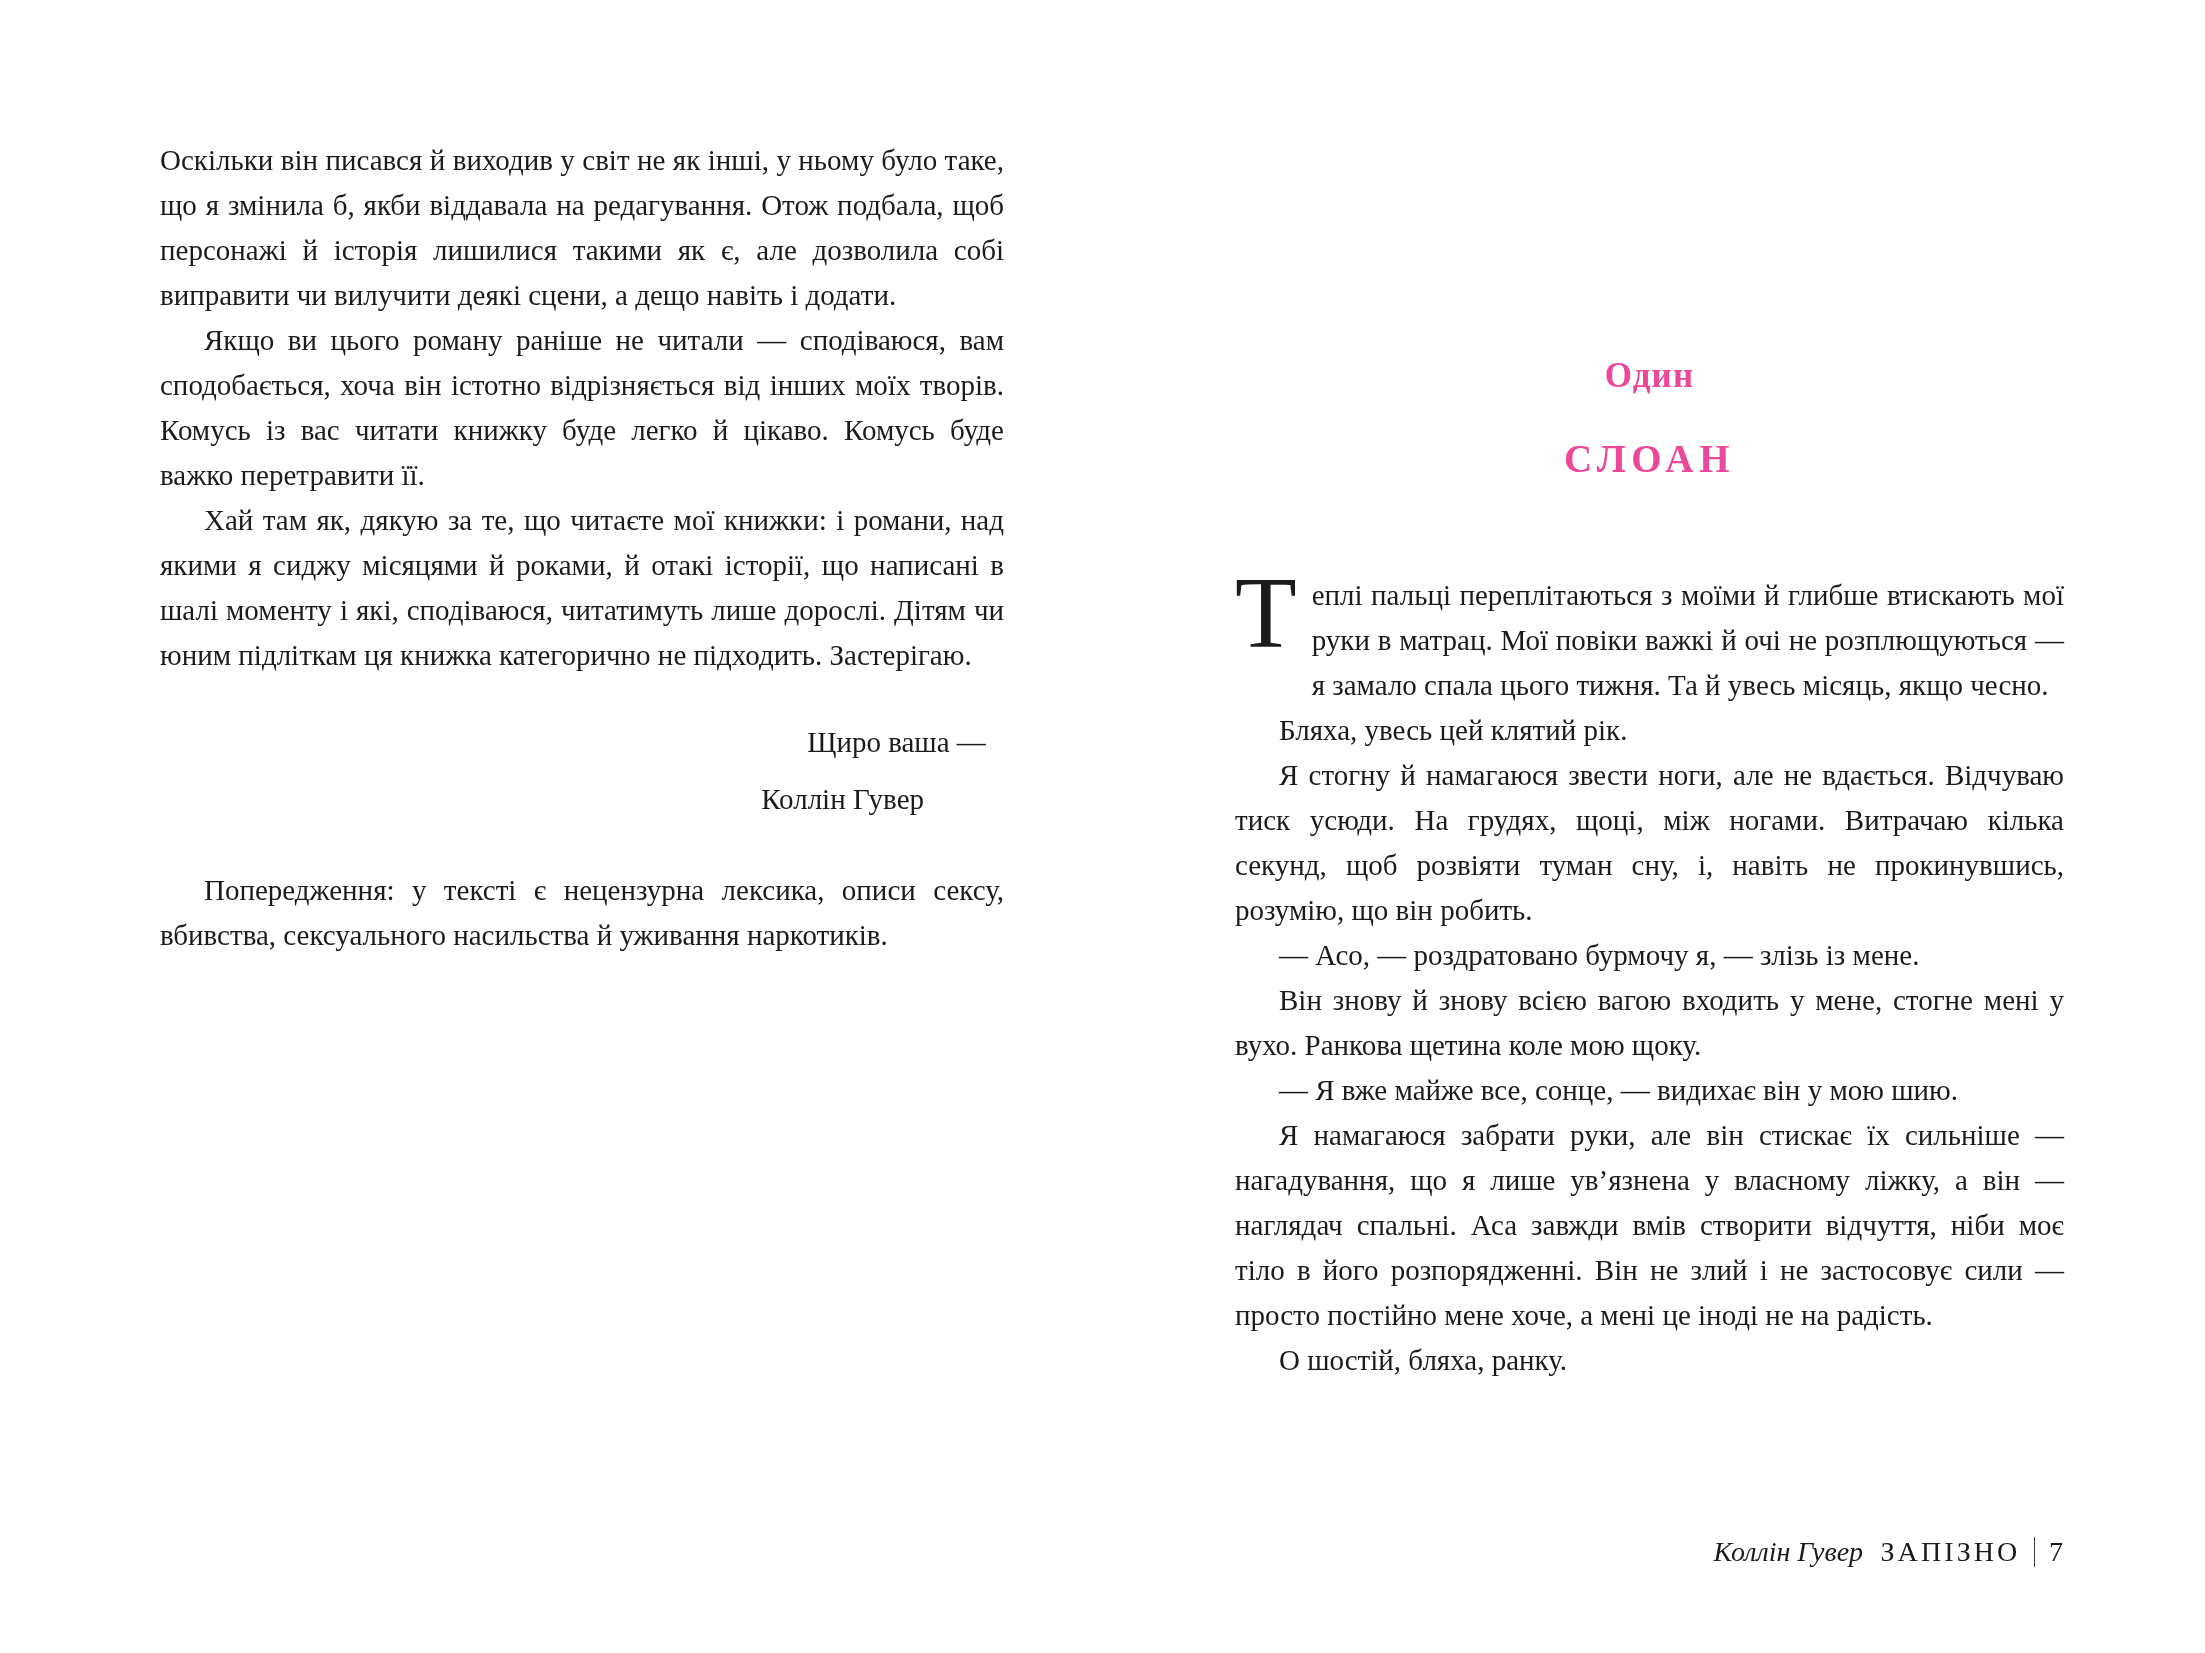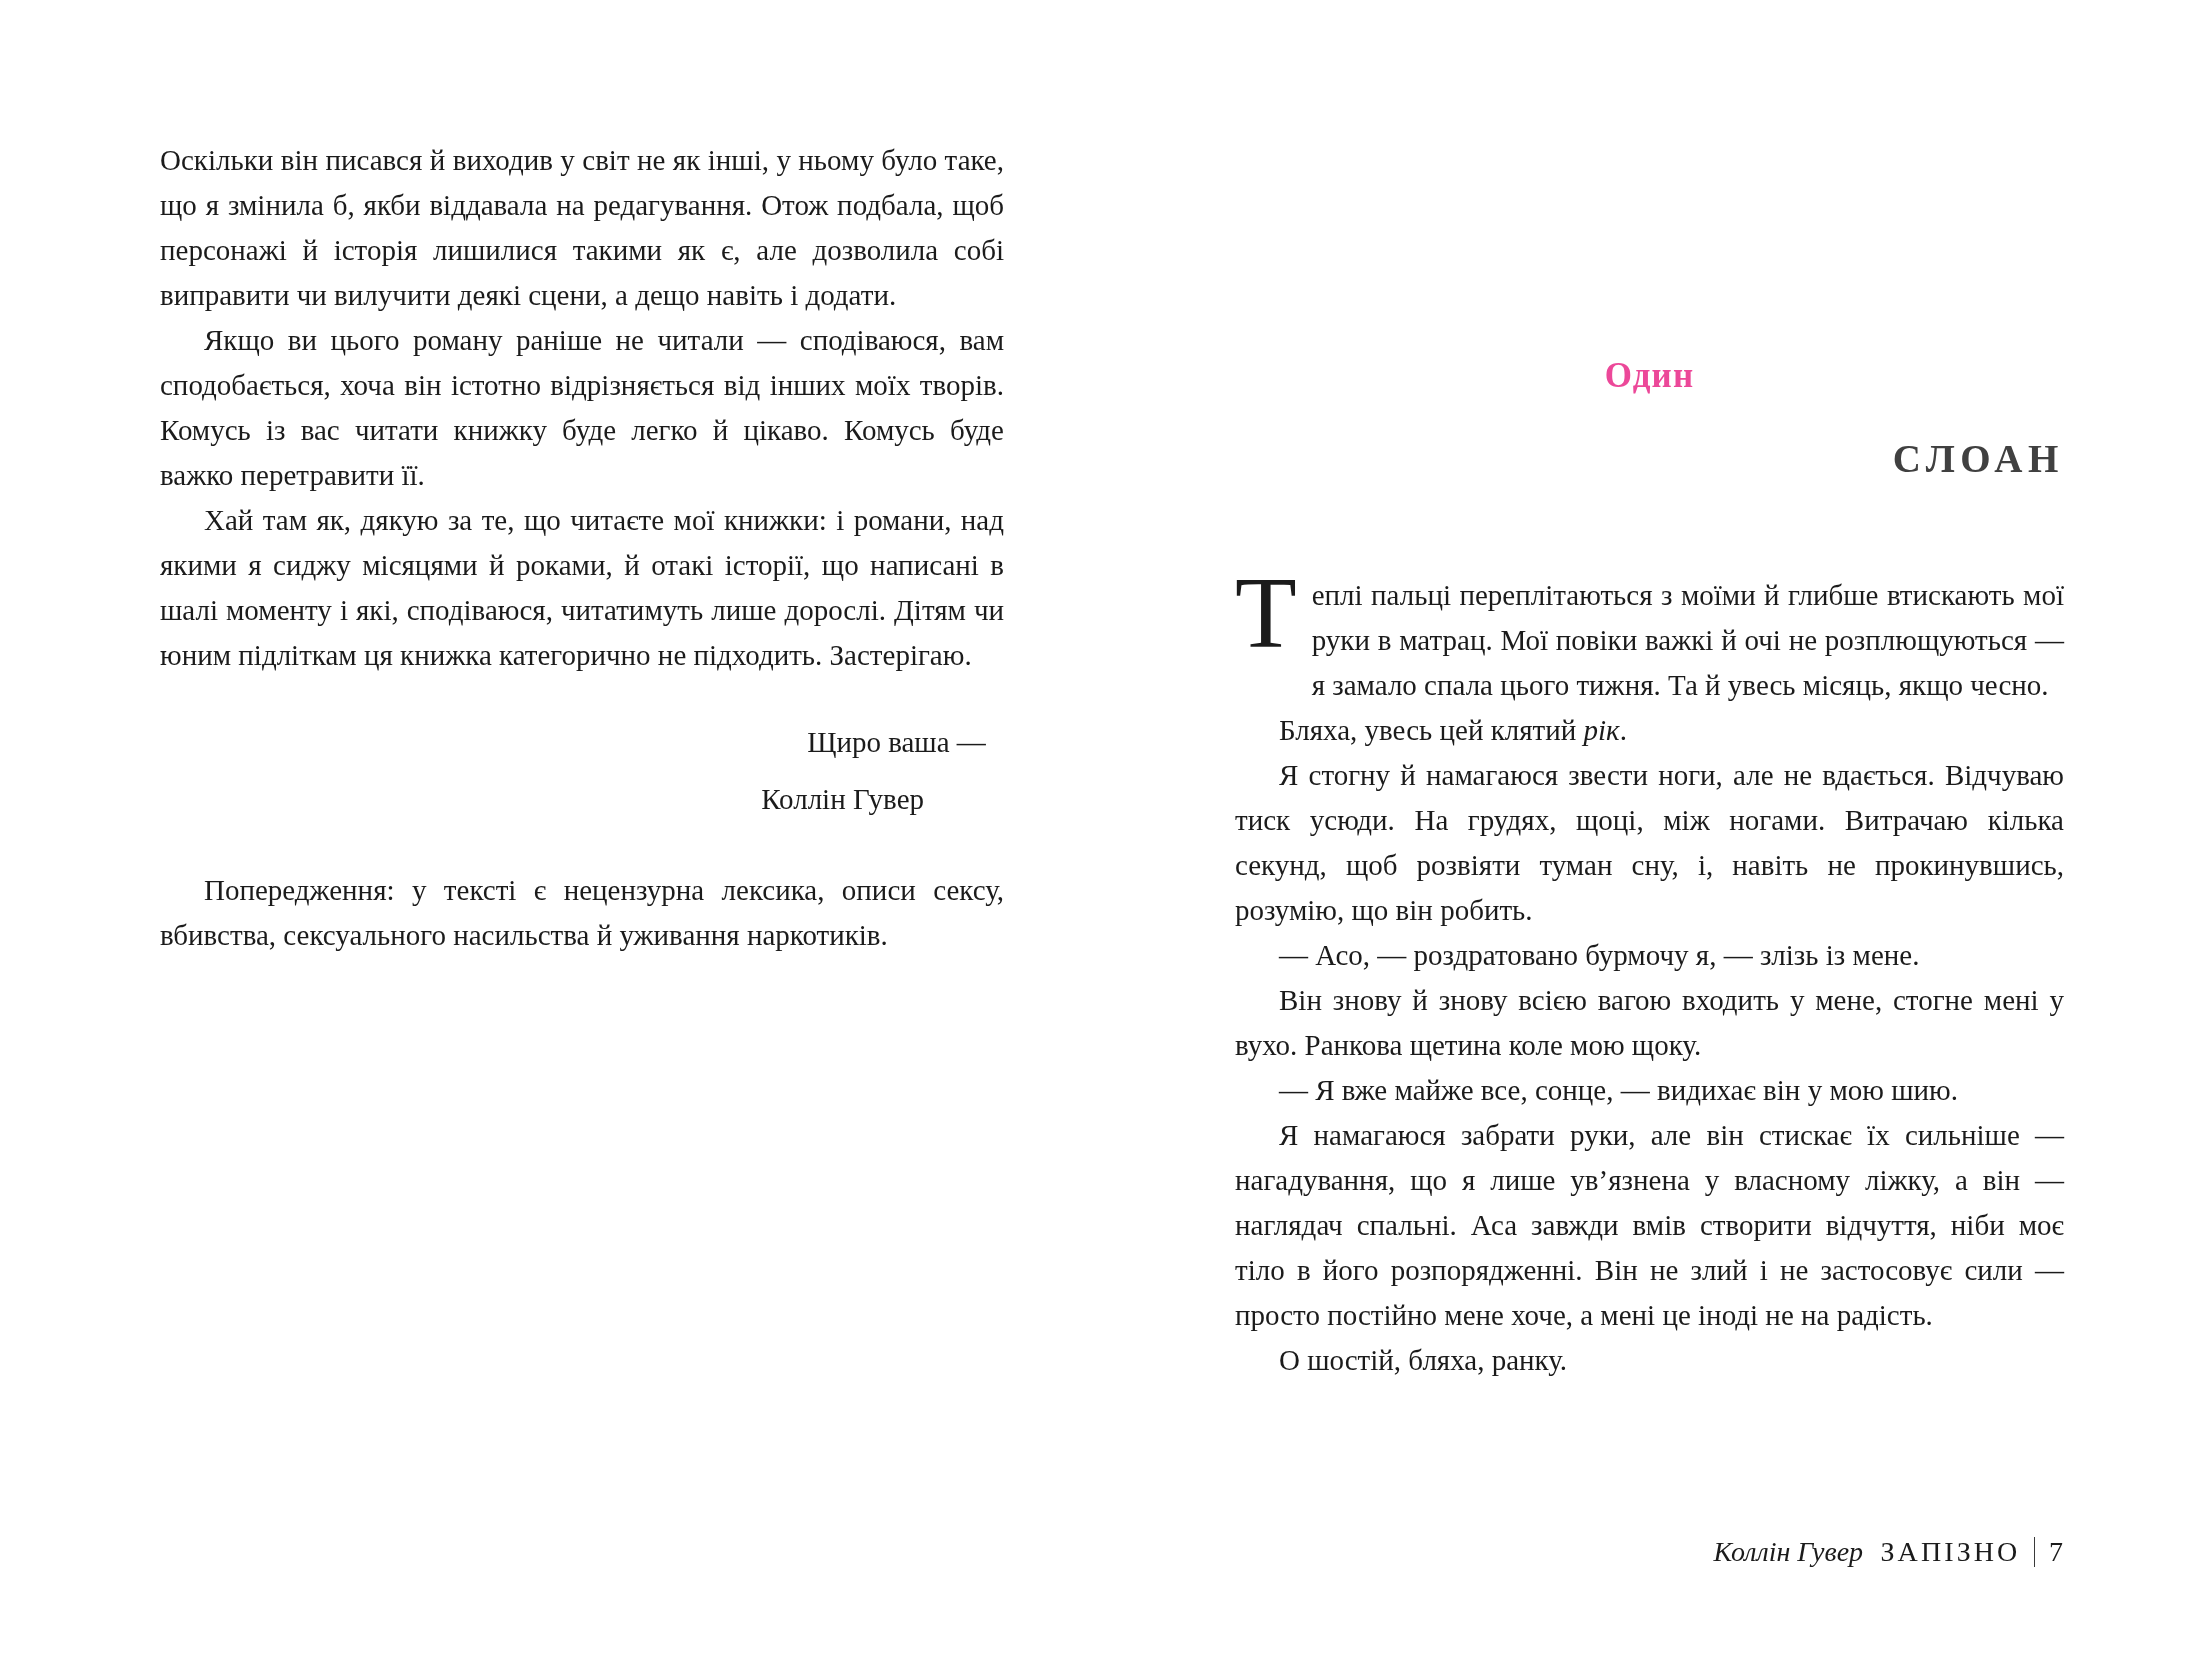--- a/index.html
+++ b/index.html
@@ -45,38 +45,38 @@
   .chapter-label {
     margin: 0;
     text-align: center;
     font-size: 35px;
     font-weight: bold;
     letter-spacing: 1.2px;
     color: #ec4899;
   }
   .chapter-title {
     margin: 40px 0 0 0;
-    text-align: right;
+    text-align: center;
     font-size: 39px;
     font-weight: bold;
     letter-spacing: 5.6px;
-    color: #404040;
+    color: #ec4899;
   }
   #right-paragraphs { margin-top: 92px; }
 
   .dropcap {
     float: left;
     font-size: 101px;
     line-height: 75px;
     height: 91px;
     padding-right: 15px;
     position: relative;
     top: 2.5px;
   }
-  .italic { font-style: italic; }
+  .italic { }
 
   .footer {
     position: absolute;
     right: 142px;
     top: 1536px;
     font-size: 28px;
     white-space: nowrap;
     display: flex;
     align-items: center;
     color: #1b1b1b;

